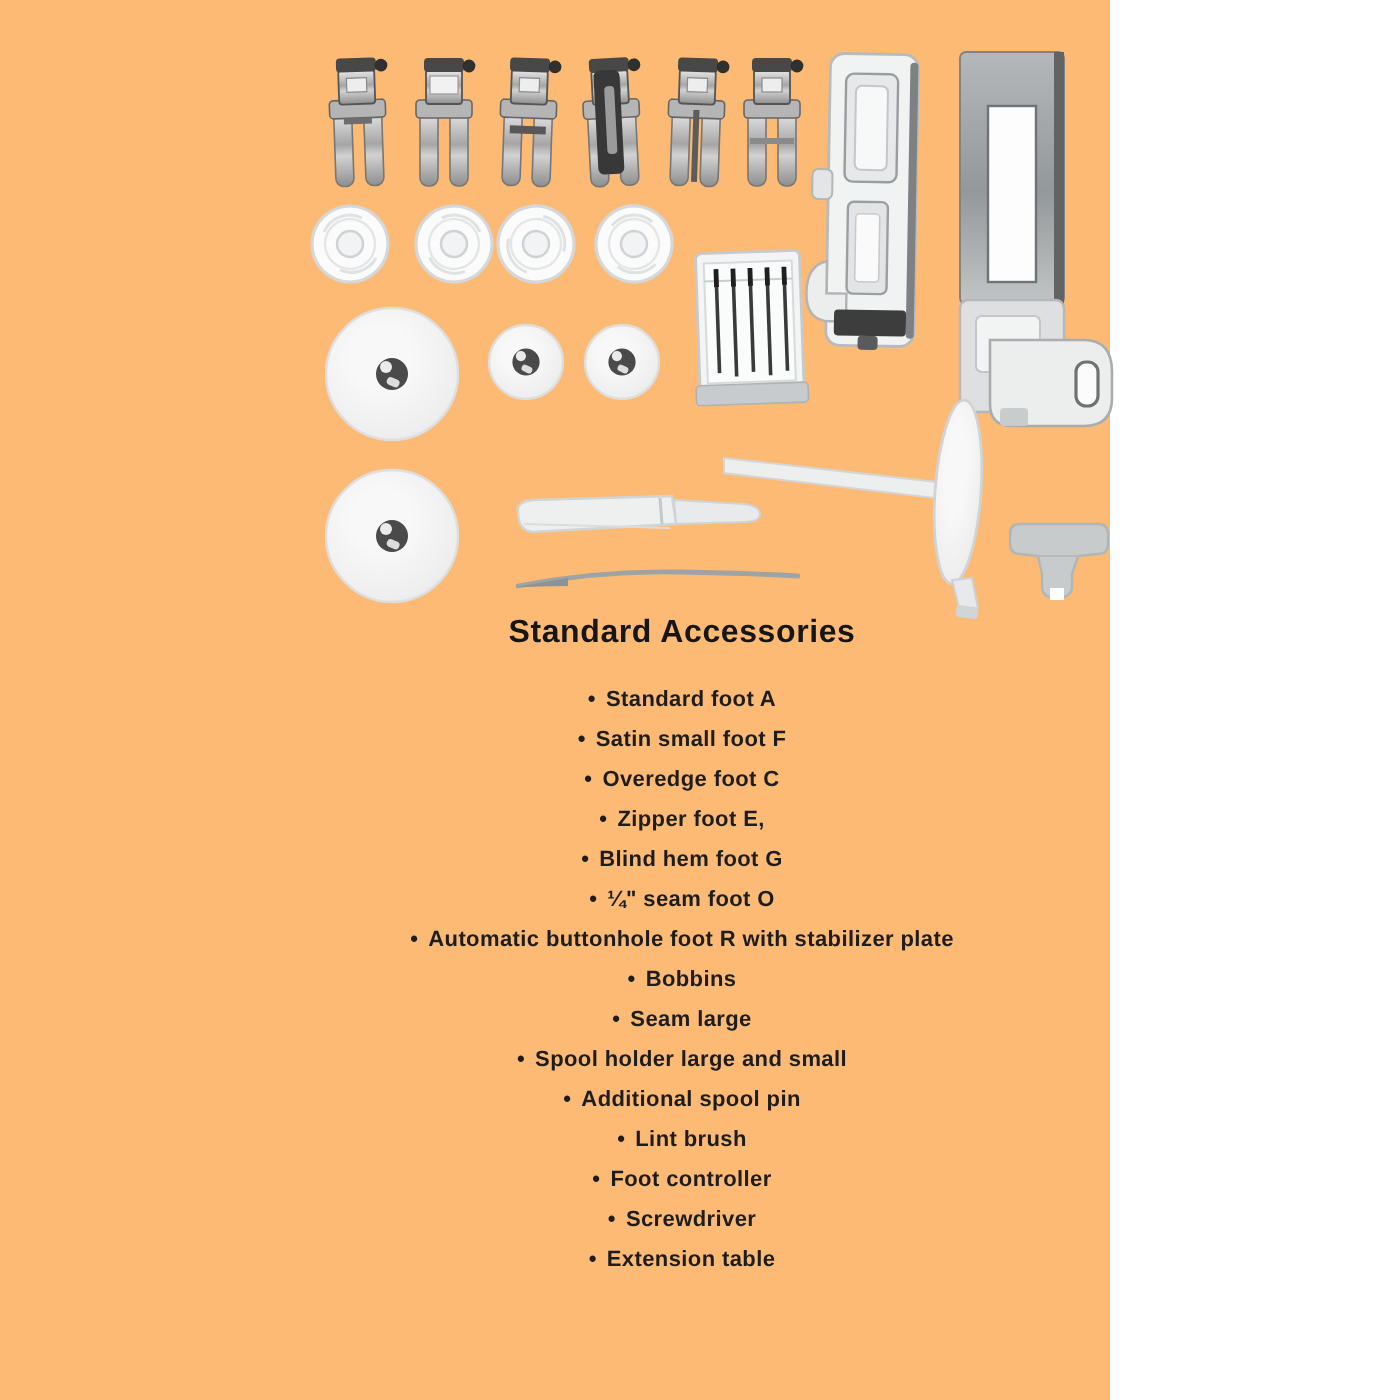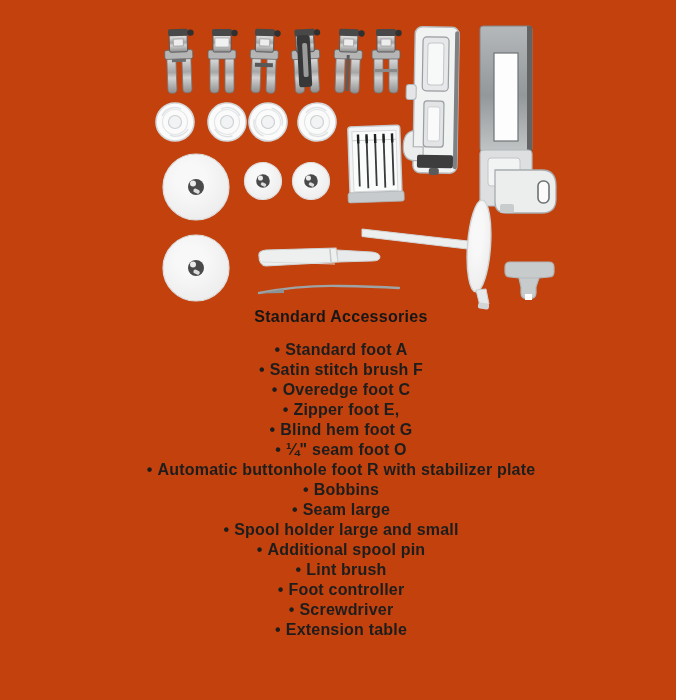--- a/index.html
+++ b/index.html
@@ -7,23 +7,23 @@
     padding: 0;
     width: 700px;
     height: 700px;
     background: #ffffff;
     font-family: "Liberation Sans", sans-serif;
     color: #1d1d1d;
     overflow: hidden;
   }
   .page {
     position: relative;
-    width: 676px;
+    width: 555px;
     height: 700px;
-    background: #c2410c;
+    background: #fdba74;
   }
   .photo {
     position: absolute;
     top: 0;
     left: 0;
     width: 700px;
     height: 312px;
   }
   .textblock {
     position: absolute;
@@ -41,21 +41,21 @@
     color: #161616;
     margin: 0;
     line-height: 18px;
   }
   .acc-list {
     list-style: none;
     margin: 14px 0 0 0;
     padding: 0;
   }
   .acc-item {
-    font-size: 16px;
+    font-size: 11px;
     font-weight: bold;
     letter-spacing: 0.2px;
     line-height: 20px;
     color: #1d1d1d;
     white-space: nowrap;
   }
   .bullet {
     margin-right: 5px;
   }
 </style>
@@ -224,21 +224,21 @@
       <path d="M510,262 Q505,262 505,267 L505,272 Q505,277 510,277 L519,278 L521,287 L521,293 Q521,299 528,299 Q536,299 536,293 L536,287 L539,278 L549,277 Q554,277 554,272 L554,267 Q554,262 549,262 Z" fill="#c7cbcc" stroke="#b1b5b7" stroke-width="1.2"></path>
       <rect x="525" y="294" width="7" height="6" fill="#ffffff"></rect>
       <line x1="519" y1="278" x2="539" y2="278" stroke="#b6babb" stroke-width="1"></line>
     </g>
   </svg>
 
   <div class="textblock">
     <h2 class="title">Standard Accessories</h2>
     <ul class="acc-list">
       <li class="acc-item"><span class="bullet">•</span><span>Standard foot A</span></li>
-      <li class="acc-item"><span class="bullet">•</span><span>Satin stitch brush F</span></li>
+      <li class="acc-item"><span class="bullet">•</span><span>Satin small foot F</span></li>
       <li class="acc-item"><span class="bullet">•</span><span>Overedge foot C</span></li>
       <li class="acc-item"><span class="bullet">•</span><span>Zipper foot E,</span></li>
       <li class="acc-item"><span class="bullet">•</span><span>Blind hem foot G</span></li>
       <li class="acc-item"><span class="bullet">•</span><span>¼" seam foot O</span></li>
       <li class="acc-item"><span class="bullet">•</span><span>Automatic buttonhole foot R with stabilizer plate</span></li>
       <li class="acc-item"><span class="bullet">•</span><span>Bobbins</span></li>
       <li class="acc-item"><span class="bullet">•</span><span>Seam large</span></li>
       <li class="acc-item"><span class="bullet">•</span><span>Spool holder large and small</span></li>
       <li class="acc-item"><span class="bullet">•</span><span>Additional spool pin</span></li>
       <li class="acc-item"><span class="bullet">•</span><span>Lint brush</span></li>

